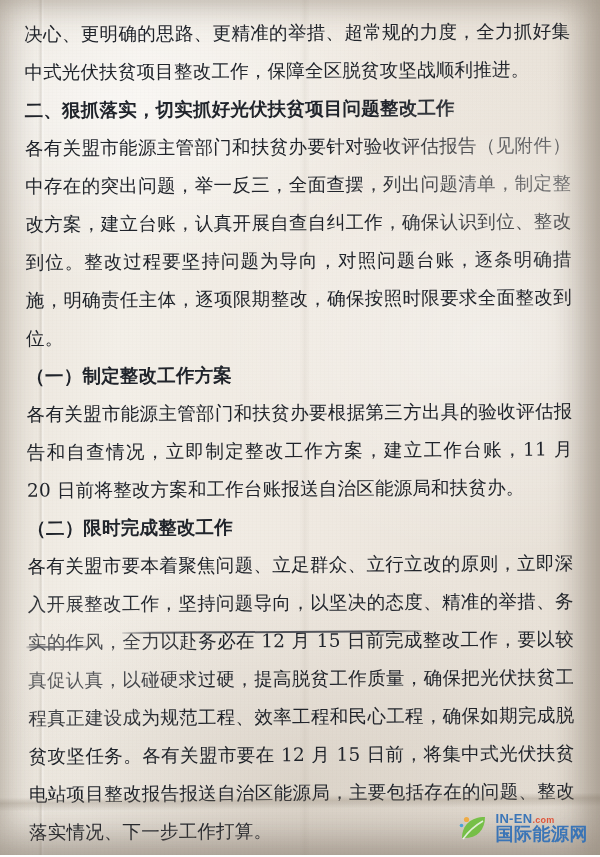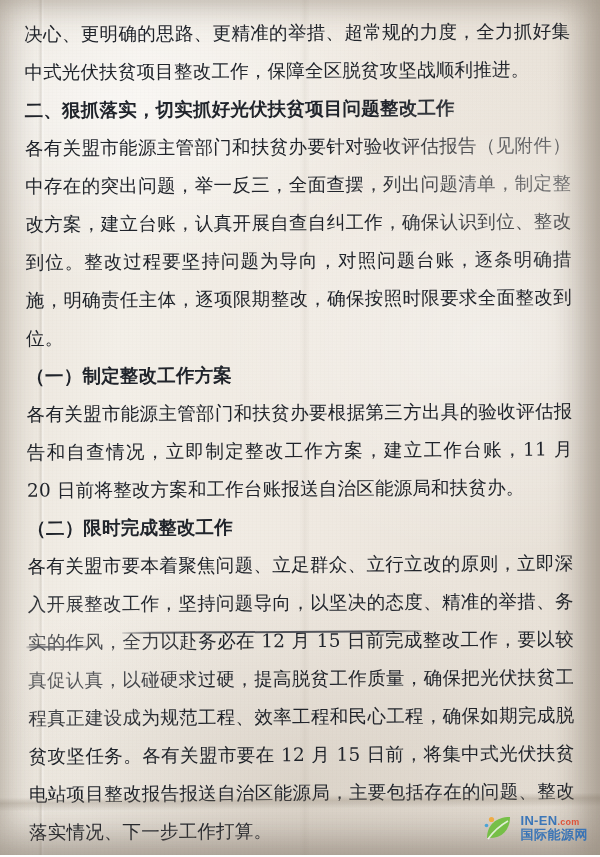--- a/index.html
+++ b/index.html
@@ -146,21 +146,21 @@
   .wm-top {
     font-family: "Liberation Sans", sans-serif;
     font-size: 13px;
     font-weight: bold;
     color: #2f6fb7;
     letter-spacing: 0.3px;
   }
   .wm-top .com { color: #e04a2f; font-size: 9px; }
   .wm-bottom {
     font-family: "Liberation Sans", sans-serif;
-    font-size: 13px;
+    font-size: 18px;
     font-weight: bold;
     color: #2f6fb7;
     letter-spacing: 0.5px;
   }
   
   .ink-fade {
     position: absolute;
     inset: 0;
     background:
       radial-gradient(ellipse 300px 160px at 92% 20%, rgba(238,232,224,0.45), rgba(255,255,255,0) 70%),

